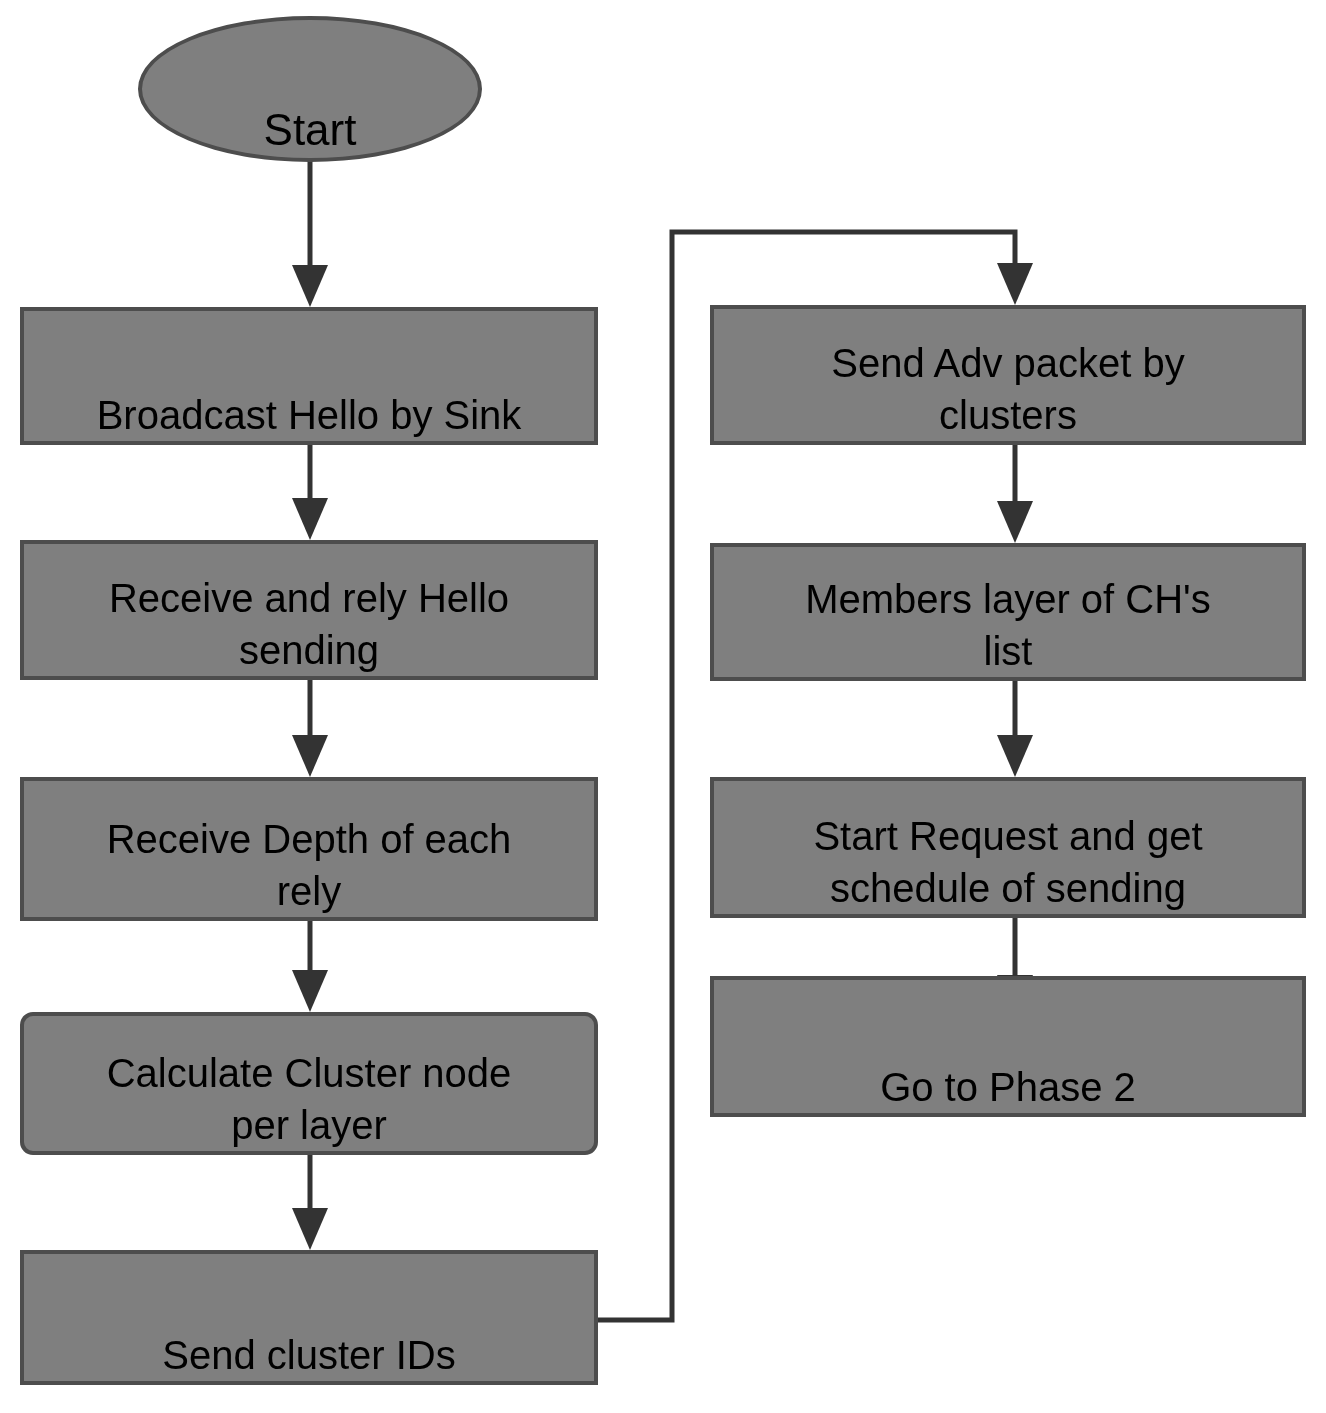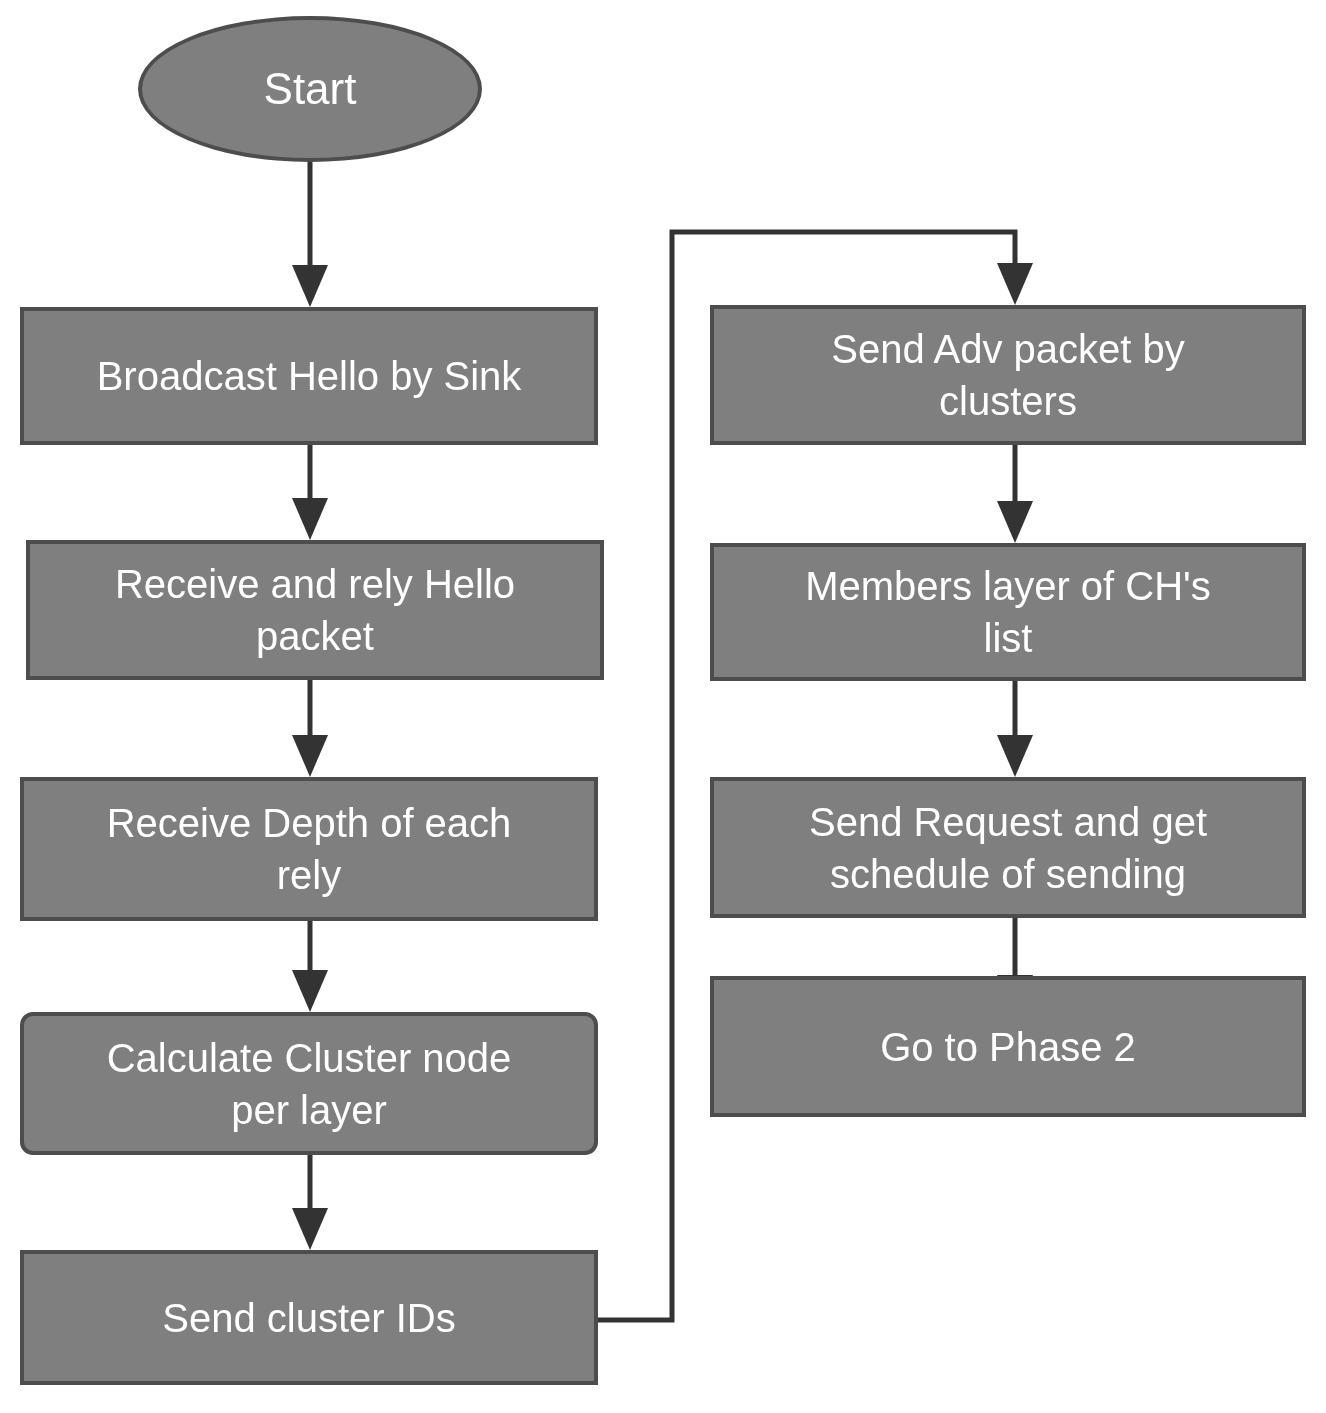--- a/index.html
+++ b/index.html
@@ -14,25 +14,25 @@
   .layer {
     position: absolute;
     left: 0; top: 0;
     width: 1326px; height: 1413px;
   }
   .node {
     position: absolute;
     box-sizing: border-box;
     background: #7f7f7f;
     border: 4px solid #4d4d4d;
-    color: #ffffff;
+    color: #000000;
     display: flex;
     flex-direction: column;
     align-items: center;
-    justify-content: center;
+    justify-content: flex-end;
     text-align: center;
     font-size: 40px;
     line-height: 1.30;
   }
   .node span { display: block; }
   .ellipse {
     border-radius: 50%;
     font-size: 44px;
   }
 </style>
@@ -90,23 +90,23 @@
   </svg>
 
   <div class="node ellipse" style="left:138px; top:16px; width:344px; height:146px;">
     <span>Start</span>
   </div>
 
   <div class="node" style="left:20px; top:307px; width:578px; height:138px;">
     <span>Broadcast Hello by Sink</span>
   </div>
 
-  <div class="node" style="left:26px; top:540px; width:578px; height:140px;">
+  <div class="node" style="left:20px; top:540px; width:578px; height:140px;">
     <span>Receive and rely Hello</span>
-    <span>packet</span>
+    <span>sending</span>
   </div>
 
   <div class="node" style="left:20px; top:777px; width:578px; height:144px;">
     <span>Receive Depth of each</span>
     <span>rely</span>
   </div>
 
   <div class="node" style="left:20px; top:1012px; width:578px; height:143px;border-radius:13px;">
     <span>Calculate Cluster node</span>
     <span>per layer</span>
@@ -120,21 +120,21 @@
   <div class="node" style="left:20px; top:1250px; width:578px; height:135px;">
     <span>Send cluster IDs</span>
   </div>
 
   <div class="node" style="left:710px; top:543px; width:596px; height:138px;">
     <span>Members layer of CH's</span>
     <span>list</span>
   </div>
 
   <div class="node" style="left:710px; top:777px; width:596px; height:141px;">
-    <span>Send Request and get</span>
+    <span>Start Request and get</span>
     <span>schedule of sending</span>
   </div>
 
   <div class="node" style="left:710px; top:976px; width:596px; height:141px;">
     <span>Go to Phase 2</span>
   </div>
 
 </div>
 
 </body></html>

